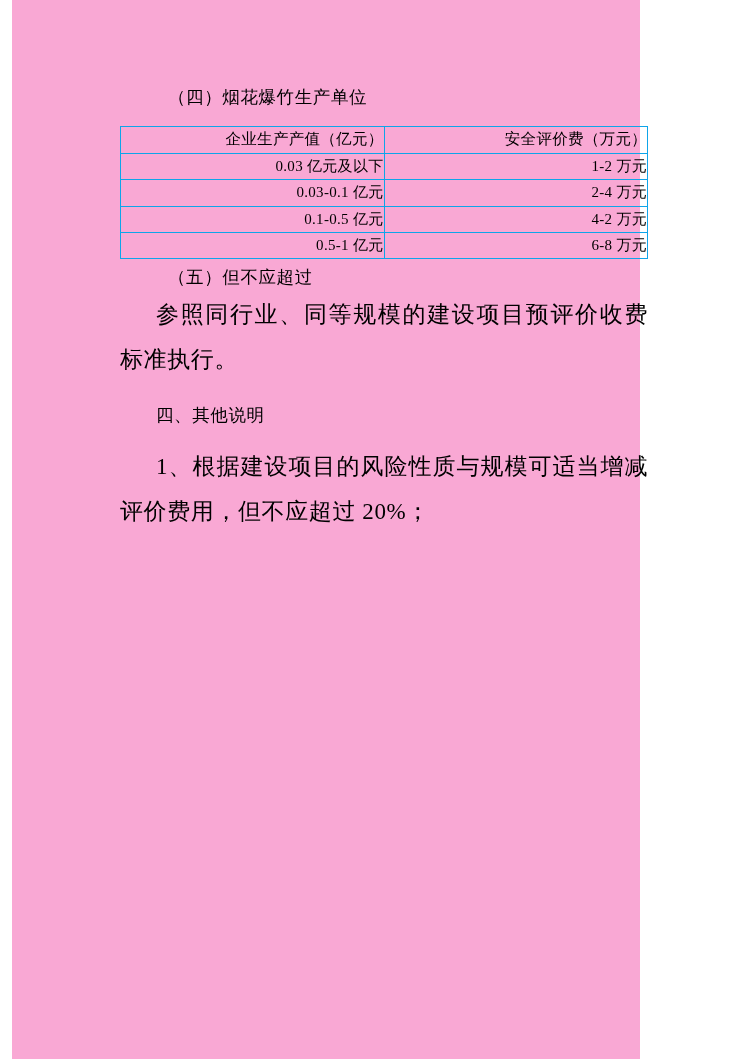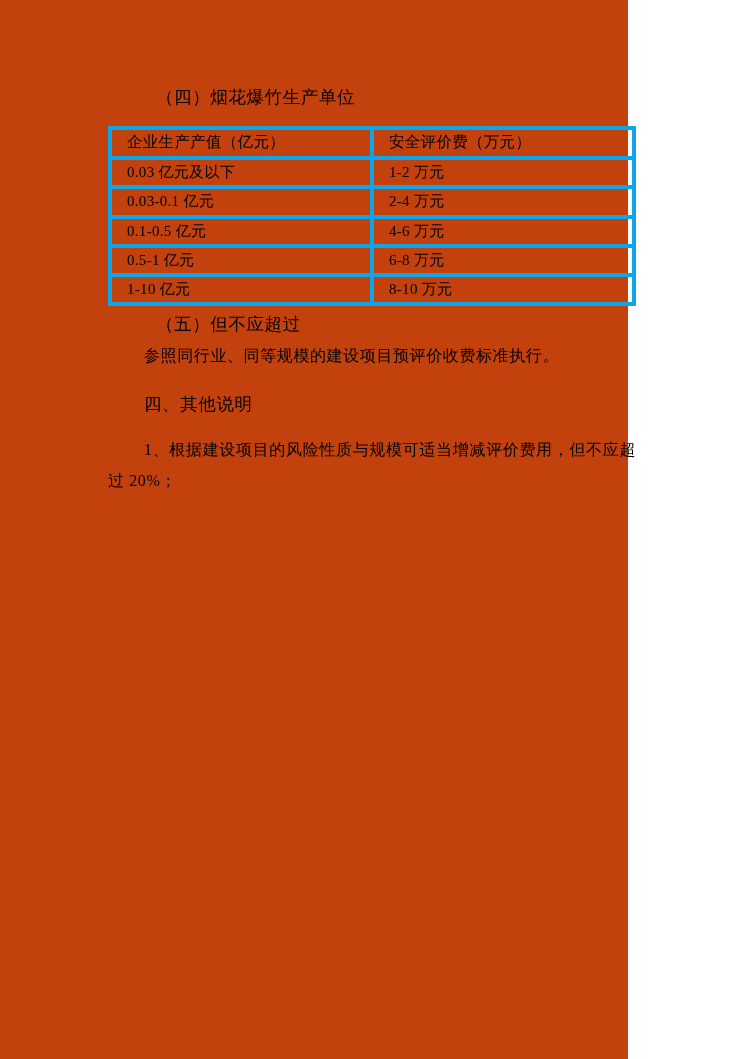--- a/index.html
+++ b/index.html
@@ -10,59 +10,59 @@
   body {
     width: 743px;
     height: 1059px;
     position: relative;
     font-family: "Liberation Serif", "DejaVu Serif", serif;
     color: #000000;
     overflow: hidden;
   }
   .page {
     position: absolute;
-    left: 0;
+    left: 12px;
     top: 0;
     width: 628px;
     height: 1059px;
-    background: #c2410c;
+    background: #f9a8d4;
   }
   .content {
     position: absolute;
     left: 108px;
     top: 84px;
     width: 528px;
   }
   .heading {
     font-size: 17.5px;
     letter-spacing: 0.6px;
     margin: 0 0 16px 0;
     padding-left: 48px;
     line-height: 1.5;
   }
   .para {
-    font-size: 16px;
+    font-size: 23px;
     letter-spacing: 0.6px;
     line-height: 1.95;
     margin: 0 0 2px 0;
     text-indent: 36px;
     text-align: justify;
   }
   .gap-sm { height: 6px; }
 
   table.fee-table {
     border-collapse: collapse;
     width: 528px;
     margin: 0 0 4px 0;
     table-layout: fixed;
   }
   table.fee-table th,
   table.fee-table td {
-    border: 4px solid #0ea5e9;
-    text-align: left;
+    border: 1px solid #0ea5e9;
+    text-align: right;
     font-size: 15px;
     padding: 2px 0 3px 15px;
     line-height: 1.35;
     font-family: "Liberation Serif", "DejaVu Serif", serif;
     font-weight: normal;
     letter-spacing: 0.3px;
   }
   table.fee-table th {
     font-size: 15.5px;
   }
@@ -102,29 +102,25 @@
         <tr>
           <td>0.03 亿元及以下</td>
           <td>1-2 万元</td>
         </tr>
         <tr>
           <td>0.03-0.1 亿元</td>
           <td>2-4 万元</td>
         </tr>
         <tr>
           <td>0.1-0.5 亿元</td>
-          <td>4-6 万元</td>
+          <td>4-2 万元</td>
         </tr>
         <tr>
           <td>0.5-1 亿元</td>
           <td>6-8 万元</td>
-        </tr>
-        <tr>
-          <td>1-10 亿元</td>
-          <td>8-10 万元</td>
         </tr>
       </tbody>
     </table>
 
     <div class="sub-heading">（五）但不应超过</div>
 
     <p class="para">参照同行业、同等规模的建设项目预评价收费标准执行。</p>
 
     <div class="gap-sm"></div>
 

